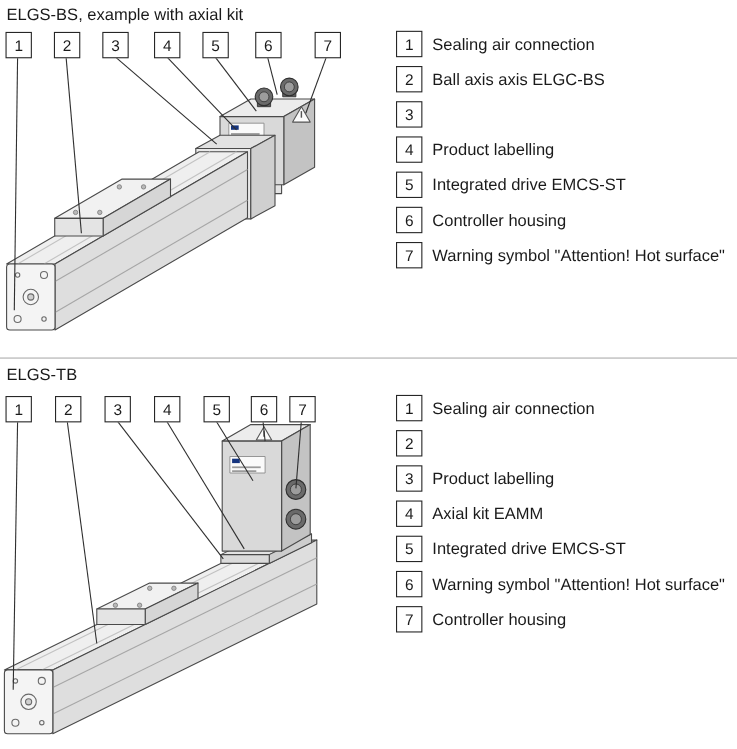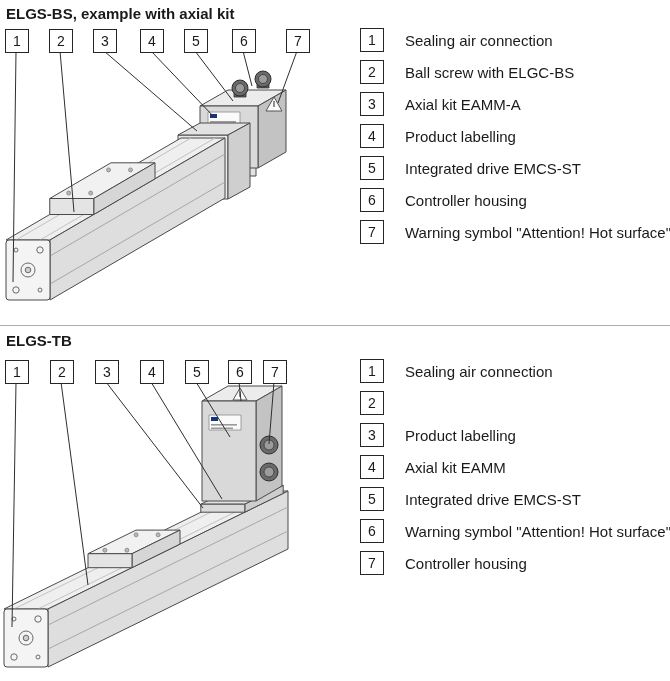--- a/index.html
+++ b/index.html
@@ -2,27 +2,27 @@
 <html><head>
 <meta charset="utf-8">
 <style>
   html,body{margin:0;padding:0;}
   body{width:670px;height:681px;background:#fff;font-family:"Liberation Sans",sans-serif;color:#1a1a1a;}
   .page{position:relative;width:670px;height:681px;overflow:hidden;background:#fff;}
   .section{position:absolute;left:0;width:670px;}
   #section-bs{top:0;height:324px;}
   #section-tb{top:331px;height:350px;}
   .divider{position:absolute;top:325px;left:0;width:670px;height:0;border-top:1px solid #adadad;}
-  .section-title{position:absolute;top:5px;left:6px;font-size:15px;font-weight:700;margin:0;white-space:nowrap;z-index:3;}
+  .section-title{position:absolute;top:5px;left:6px;font-size:15px;font-weight:400;margin:0;white-space:nowrap;z-index:3;}
   #section-tb .section-title{top:1px;}
   .numbox{width:22px;height:22px;border:1.3px solid #262626;background:#fff;display:flex;align-items:center;justify-content:center;font-size:14px;line-height:1;flex:0 0 auto;}
   .callouts .numbox{position:absolute;top:29px;z-index:2;}
   .legend{position:absolute;left:360px;top:29px;width:306px;z-index:2;}
   .legend-row{position:absolute;left:0;display:flex;align-items:center;gap:9px;height:22px;}
-  .legend-label{font-size:15px;white-space:nowrap;margin-left:12px;}
+  .legend-label{font-size:15px;white-space:nowrap;}
   svg.figure{position:absolute;left:0;top:0;z-index:1;}
 </style>
 </head>
 <body>
 
 <div class="page">
 
   <section class="section" id="section-bs">
 
     <svg class="figure" width="670" height="324" viewBox="0 0 670 324">
@@ -116,25 +116,24 @@
       <div class="numbox" style="left:286px">7</div>
     </div>
 
     <div class="legend">
       <div class="legend-row" style="top:0px">
         <span class="numbox">1</span>
         <span class="legend-label">Sealing air connection</span>
       </div>
       <div class="legend-row" style="top:32px">
         <span class="numbox">2</span>
-        <span class="legend-label">Ball screw with ELGC-BS</span>
+        <span class="legend-label">Ball axis axis ELGC-BS</span>
       </div>
       <div class="legend-row" style="top:64px">
         <span class="numbox">3</span>
-        <span class="legend-label">Axial kit EAMM-A</span>
       </div>
       <div class="legend-row" style="top:96px">
         <span class="numbox">4</span>
         <span class="legend-label">Product labelling</span>
       </div>
       <div class="legend-row" style="top:128px">
         <span class="numbox">5</span>
         <span class="legend-label">Integrated drive EMCS-ST</span>
       </div>
       <div class="legend-row" style="top:160px">

